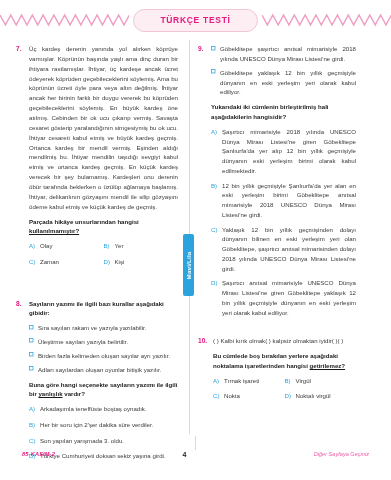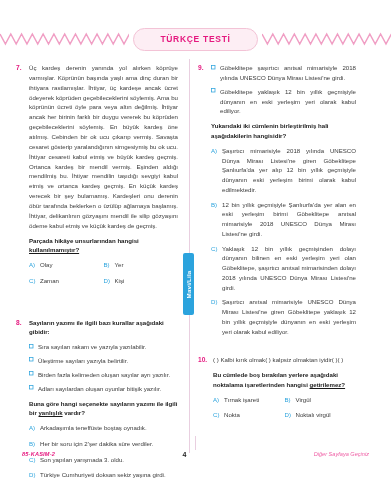--- a/index.html
+++ b/index.html
@@ -23,21 +23,21 @@
     box-sizing: border-box;
   }
 
   
   .header {
     position: relative;
     height: 36px;
     display: flex;
     align-items: center;
     justify-content: center;
-    padding-top: 21px;
+    padding-top: 2px;
   }
   .zigzag {
     flex: 1 1 auto;
     height: 14px;
     overflow: hidden;
     position: relative;
   }
   .zigzag svg { display: block; width: 100%; height: 14px; }
 
   .banner {

